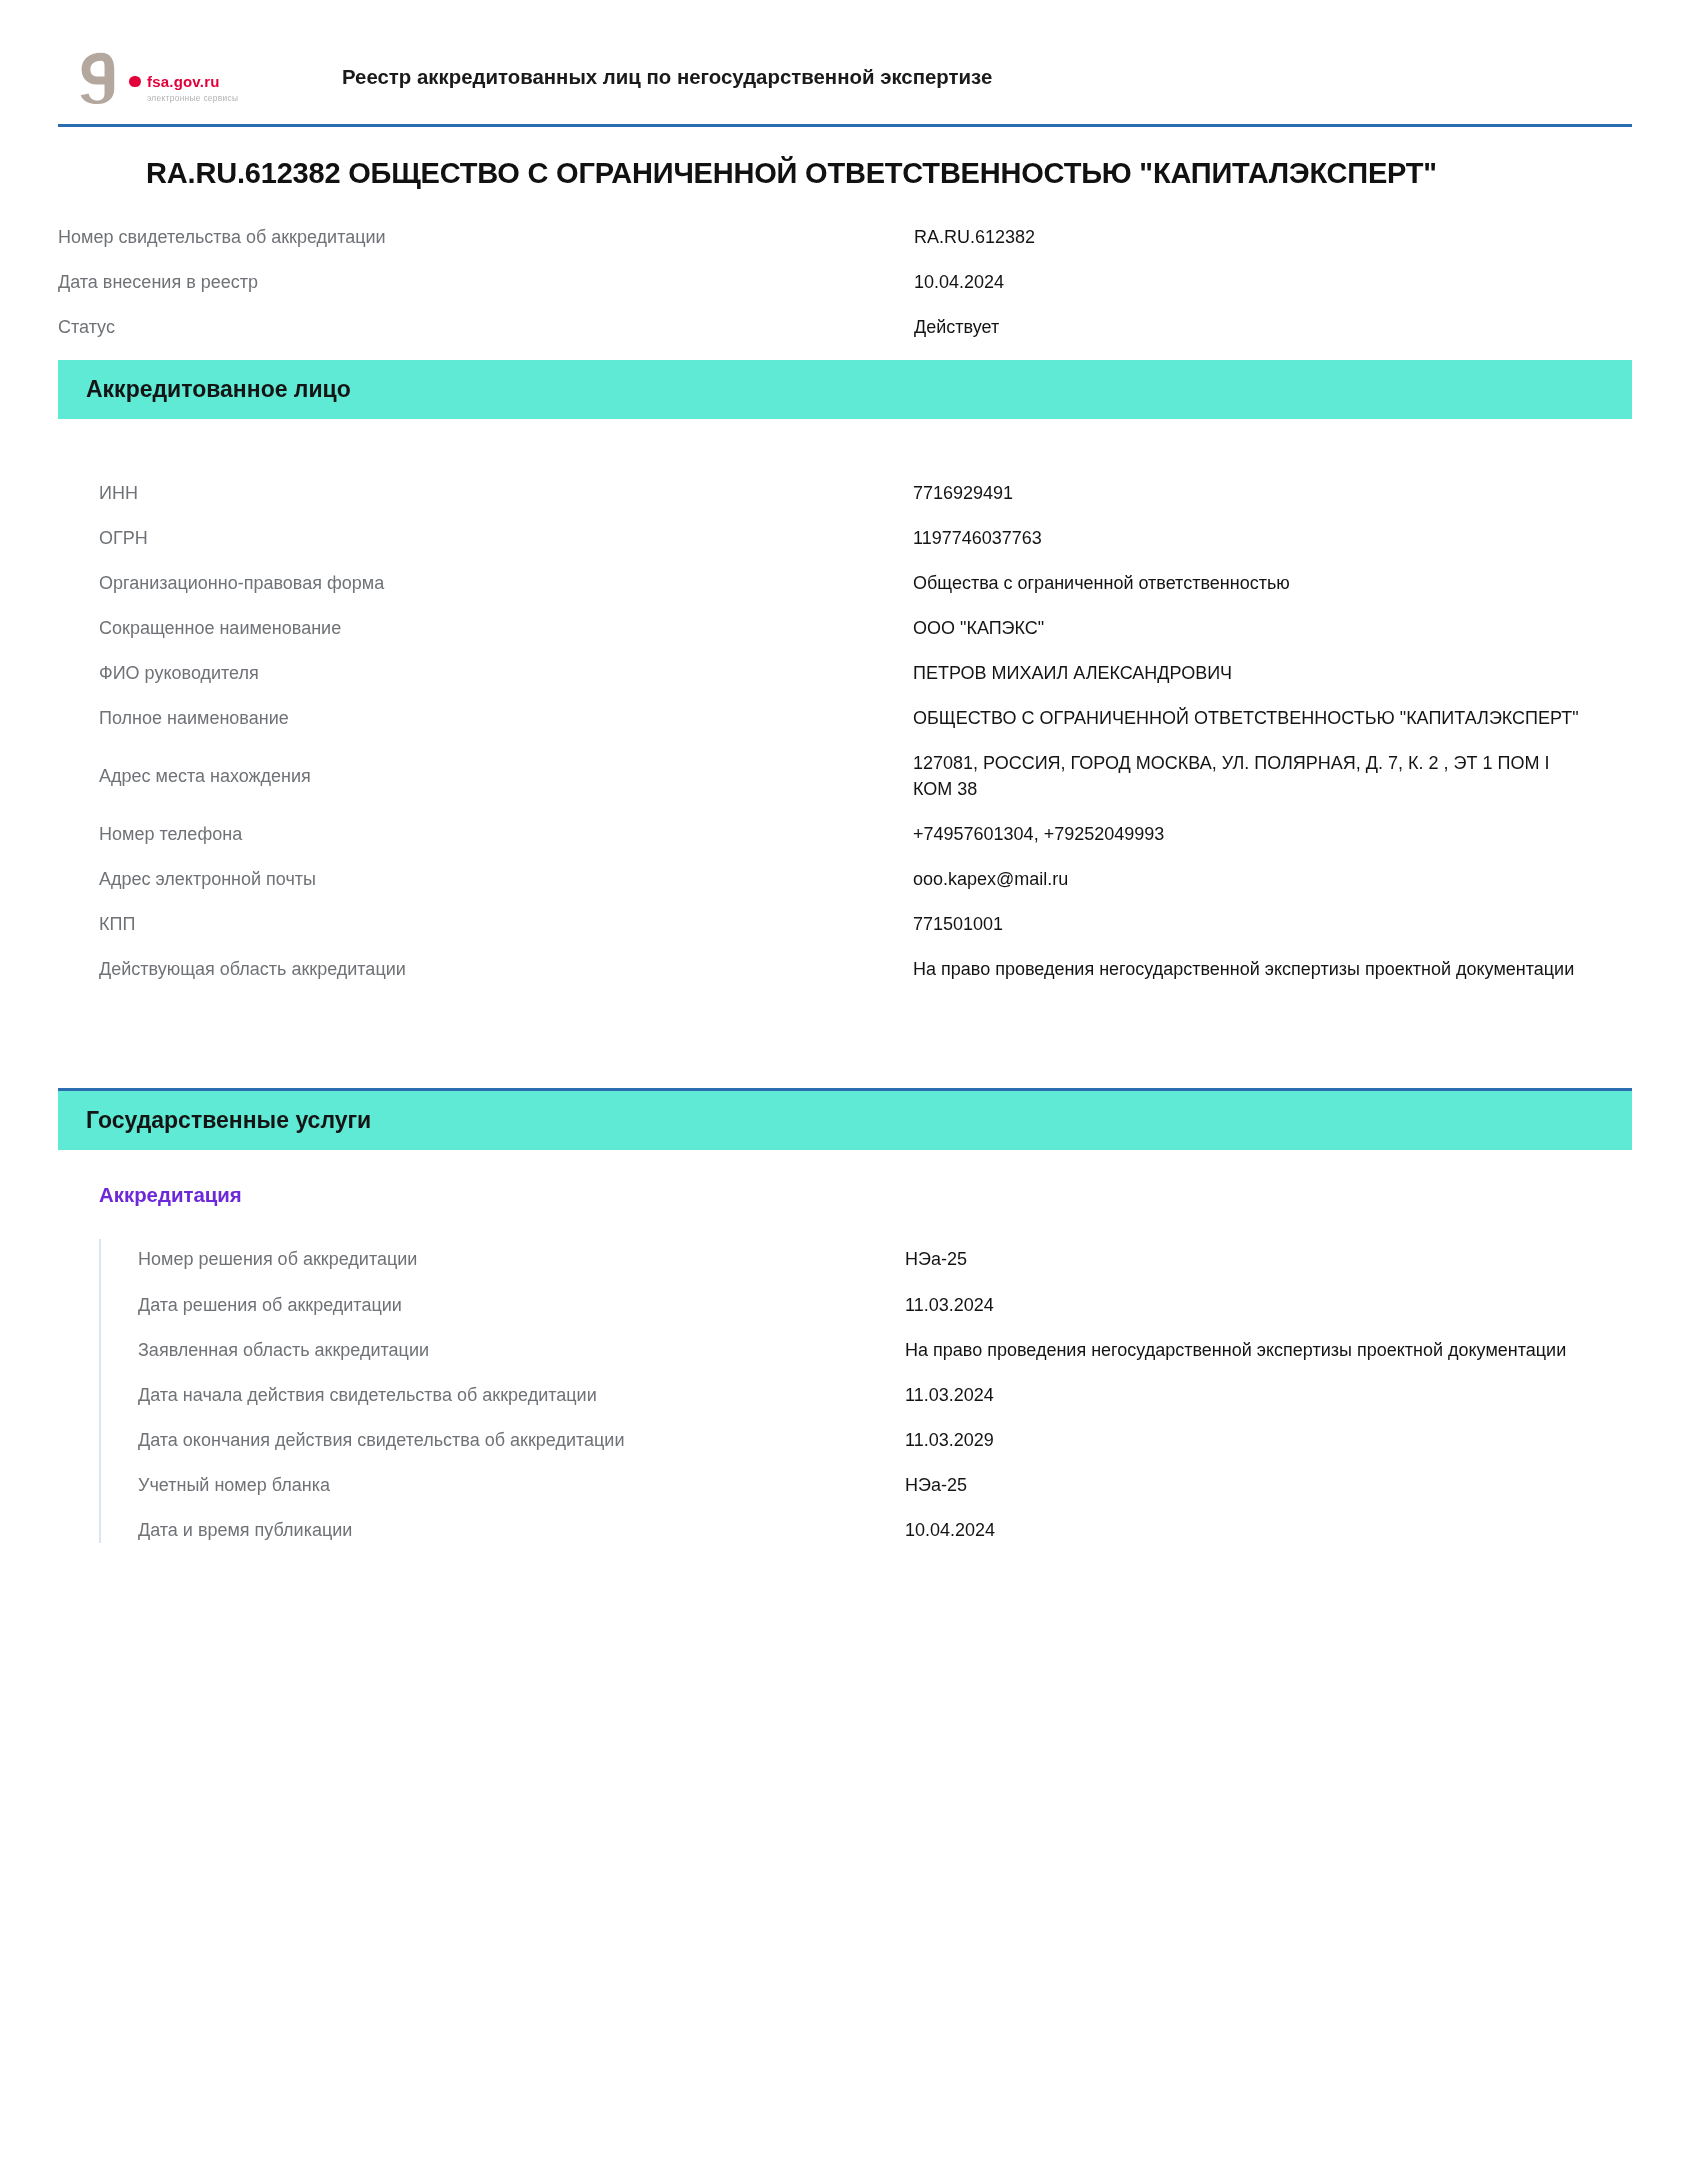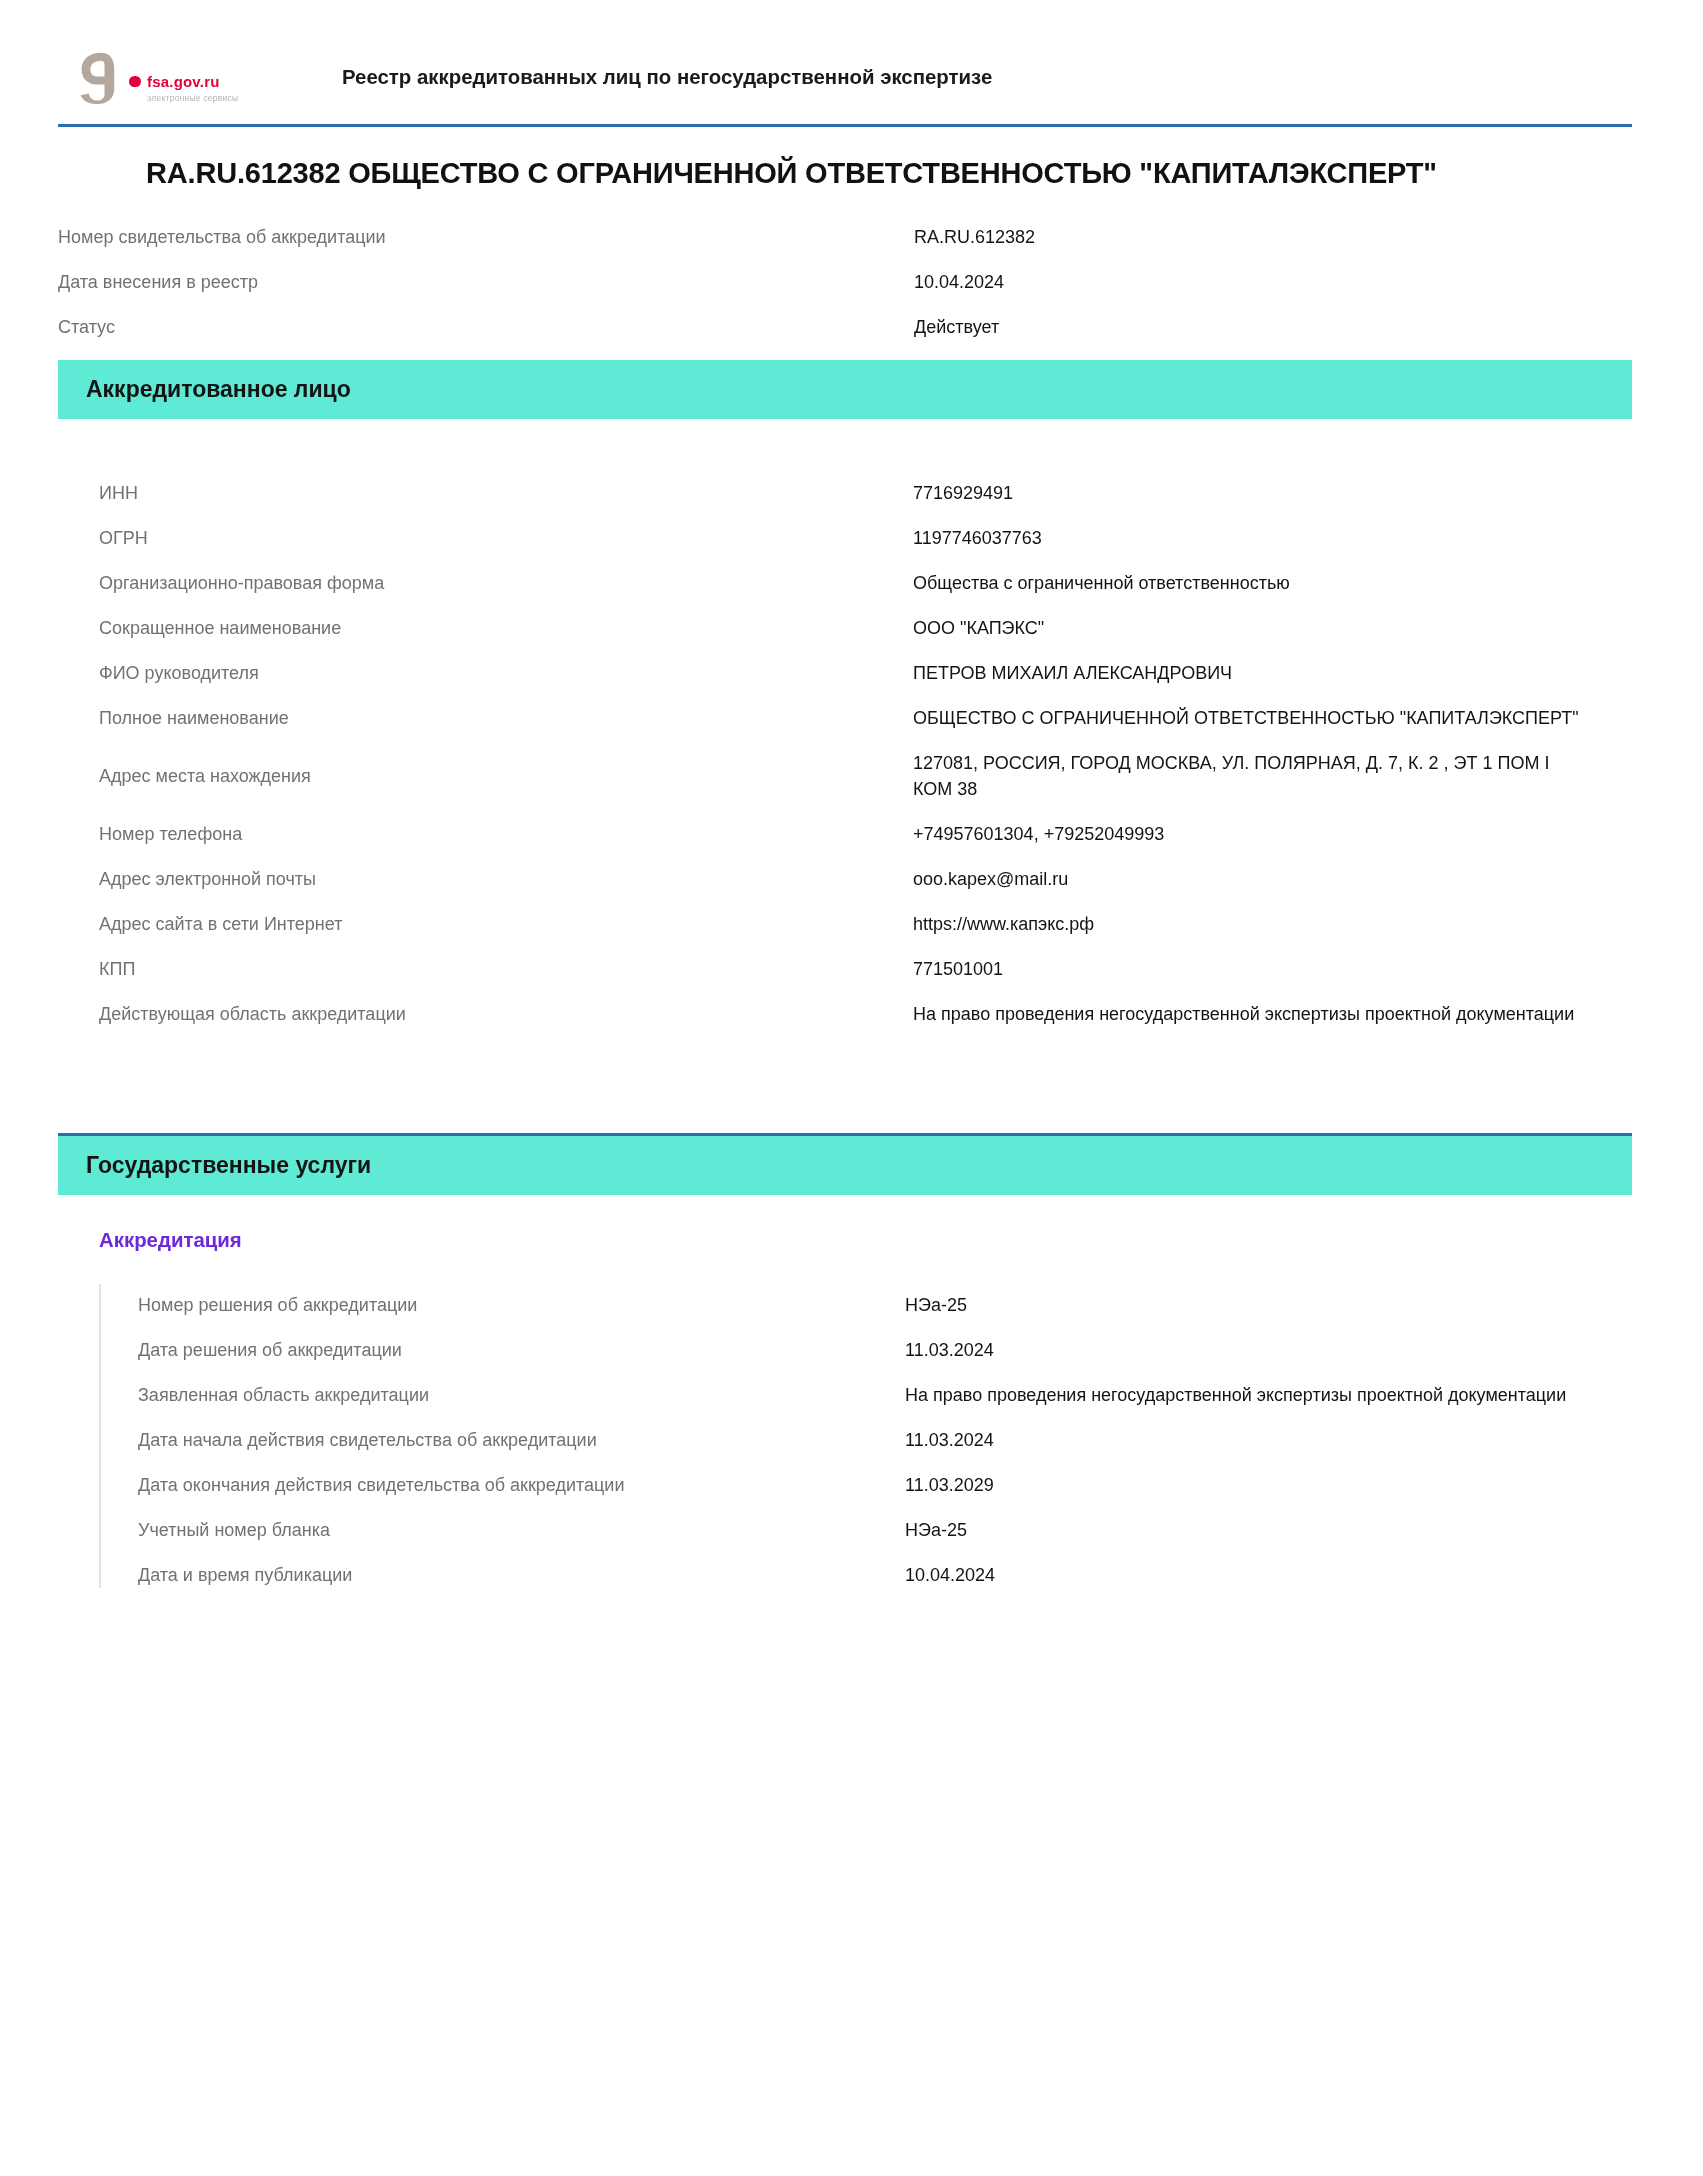--- a/index.html
+++ b/index.html
@@ -257,24 +257,20 @@
     </div>
     <div class="row">
       <div class="label">Номер телефона</div>
       <div class="value">+74957601304, +79252049993</div>
     </div>
     <div class="row">
       <div class="label">Адрес электронной почты</div>
       <div class="value">ooo.kapex@mail.ru</div>
     </div>
     <div class="row">
-      <div class="label">Адрес сайта в сети Интернет</div>
-      <div class="value">https://www.капэкс.рф</div>
-    </div>
-    <div class="row">
       <div class="label">КПП</div>
       <div class="value">771501001</div>
     </div>
     <div class="row">
       <div class="label">Действующая область аккредитации</div>
       <div class="value">На право проведения негосударственной экспертизы проектной документации</div>
     </div>
   </div>
 
   <div class="services-wrap">

